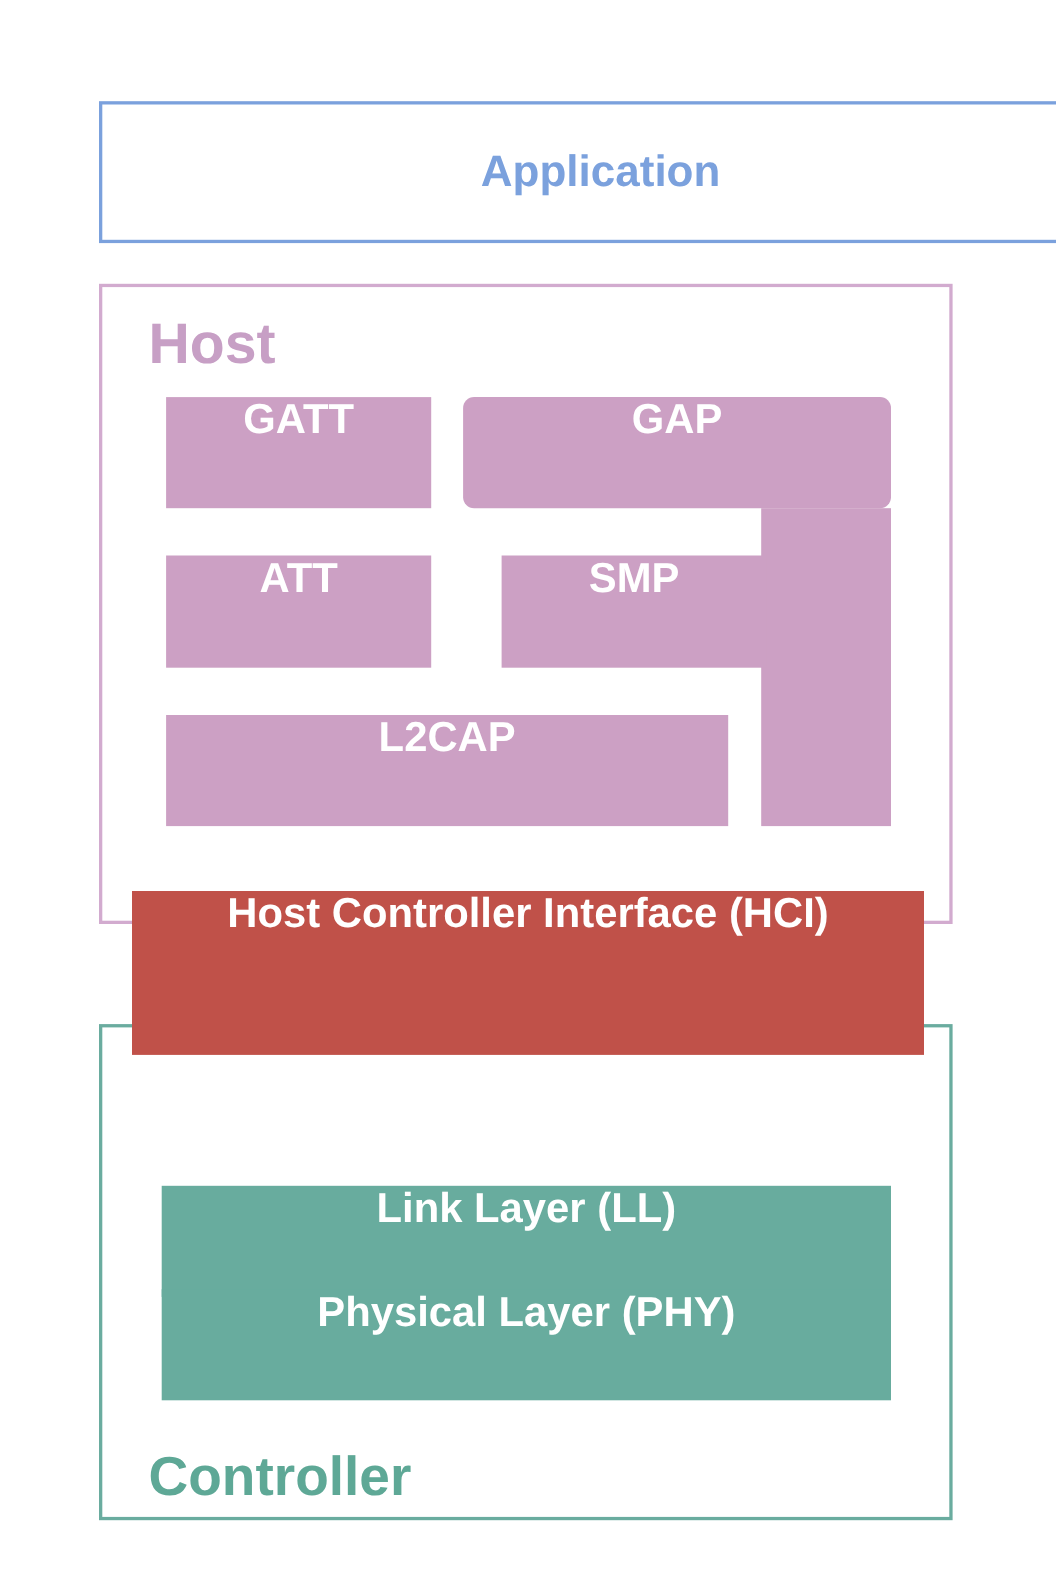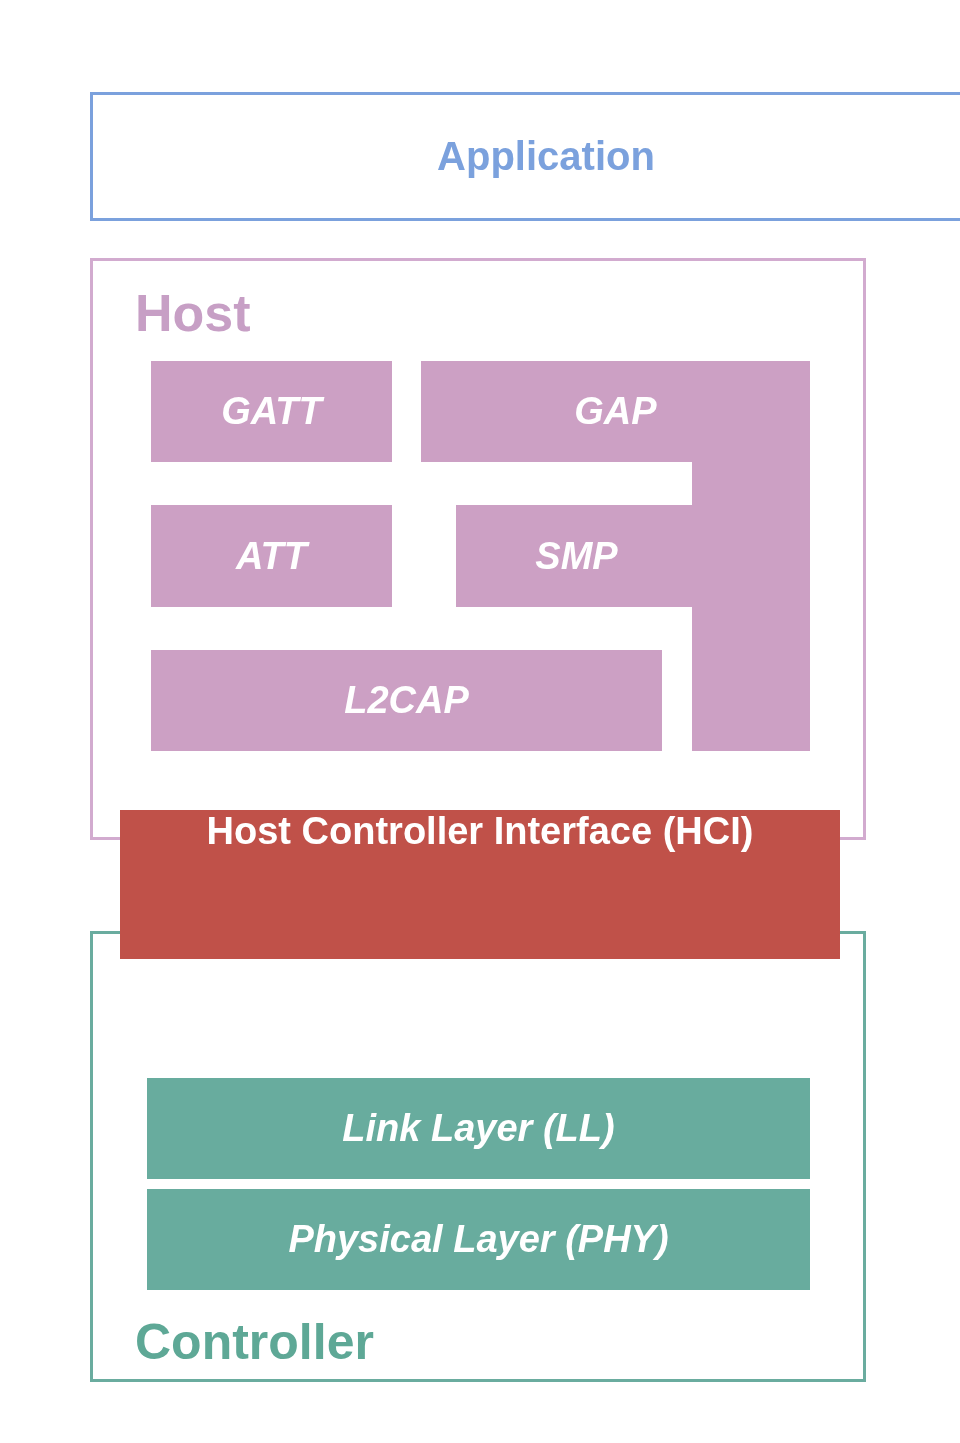--- a/index.html
+++ b/index.html
@@ -44,48 +44,47 @@
   }
   .controller-label {
     left: 135px; top: 1313px;
     color: var(--teal_label);
     font-size: 50px;
     font-weight: bold;
   }
 
   
   .block {
-    display: flex; align-items: center; justify-content: center;
+    display: flex; justify-content: center;
     color: #ffffff;
     font-size: 38px;
     font-weight: bold;
-    font-style: italic;
   }
   .mauve { background: var(--mauve); }
   .teal  { background: var(--teal); }
 
   .gatt-block  { left: 151px; top: 361px; width: 241px; height: 101px; }
-  .gap-block   { left: 421px; top: 361px; width: 389px; height: 101px; }
+  .gap-block   { left: 421px; top: 361px; width: 389px; height: 101px; border-radius: 10px; }
   .gap-ext     { left: 692px; top: 462px; width: 118px; height: 289px; }
   .att-block   { left: 151px; top: 505px; width: 241px; height: 102px; }
   .smp-block   { left: 421px; top: 505px; width: 241px; height: 102px; margin-left: 35px; }
   .l2cap-block { left: 151px; top: 650px; width: 511px; height: 101px; }
 
   .hci-block {
     left: 120px; top: 810px; width: 720px; height: 149px;
     background: var(--red);
     display: flex; justify-content: center;
     color: #ffffff;
     font-size: 38px;
     font-weight: bold;
     z-index: 5;
   }
 
   .ll-block  { left: 147px; top: 1078px; width: 663px; height: 101px; }
-  .phy-block { left: 147px; top: 1172px; width: 663px; height: 101px; margin-top: 17px; }
+  .phy-block { left: 147px; top: 1172px; width: 663px; height: 101px; }
 </style>
 </head>
 <body>
 
 <div class="canvas">
 
   <div class="abs application-box">
     <span class="application-label">Application</span>
   </div>
 

